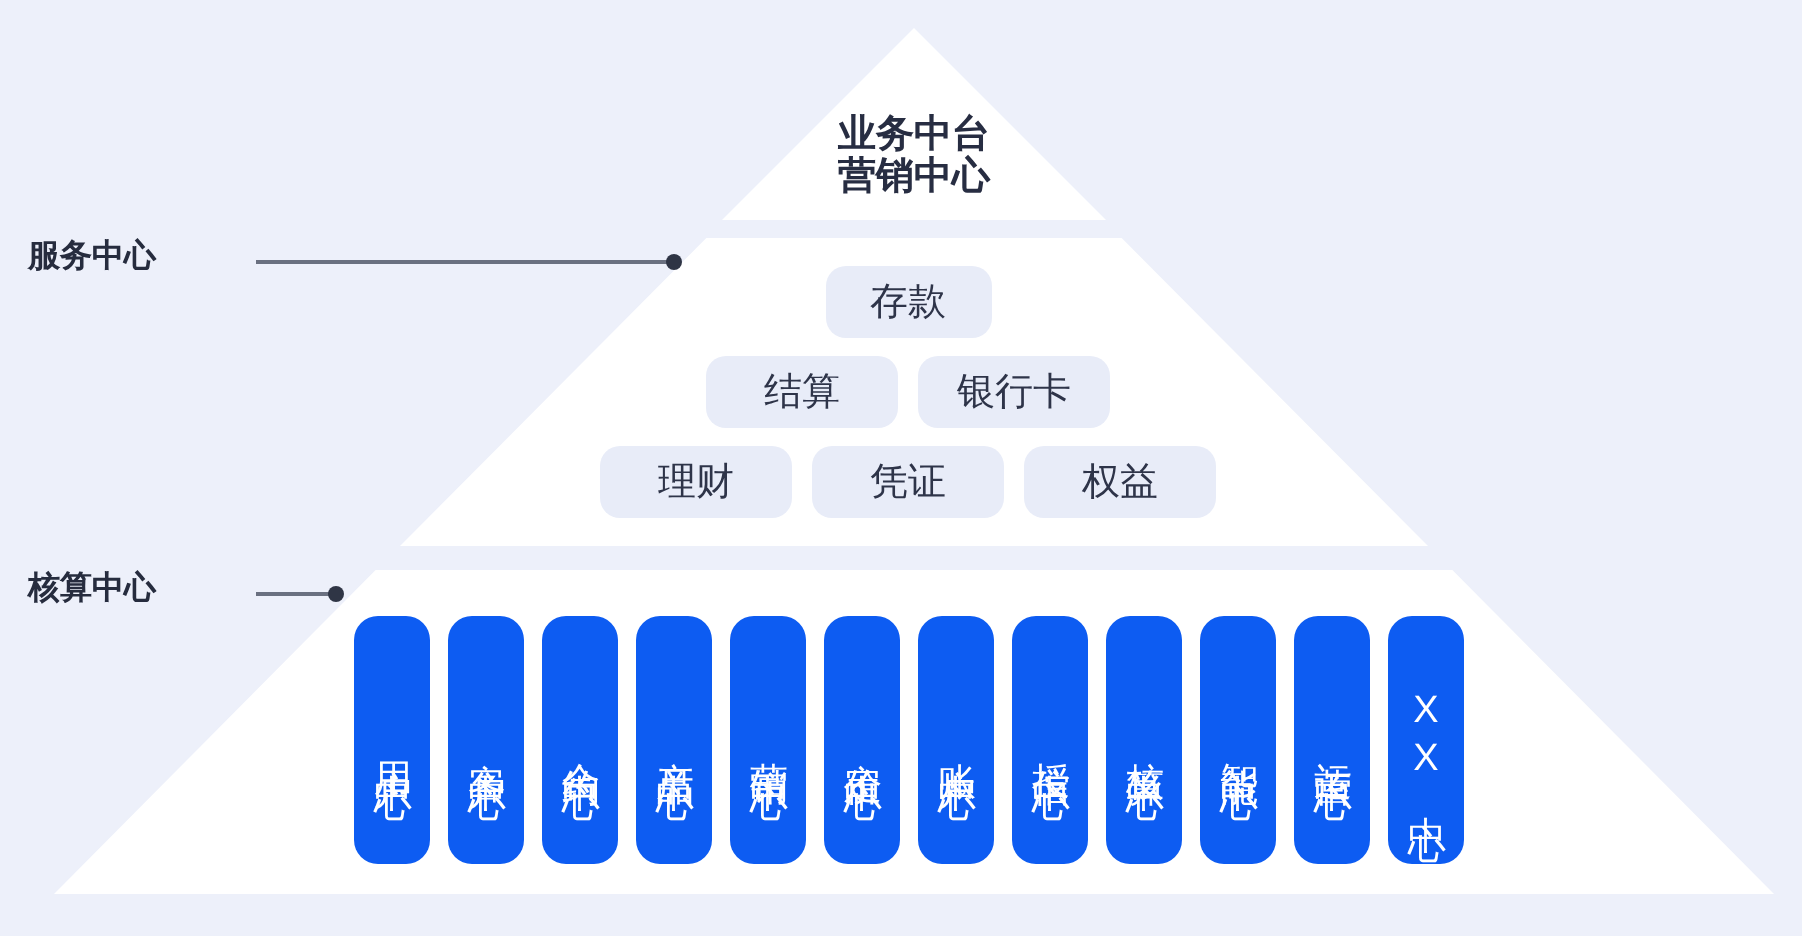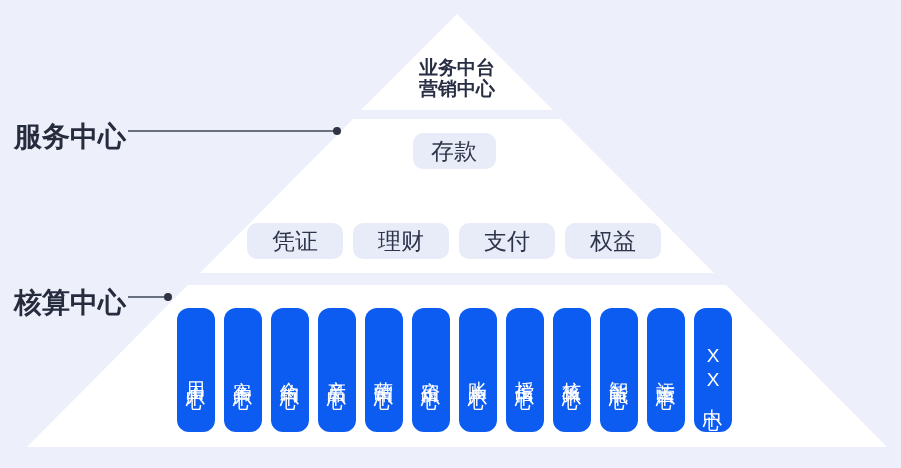--- a/index.html
+++ b/index.html
@@ -51,21 +51,21 @@
     position:absolute;left:7px;right:0;
     display:flex;justify-content:center;gap:10px;
   }
   .srow-1{top:133px;}
   .srow-2{top:178px;}
   .srow-3{top:223px;}
   .pill{
     display:inline-flex;align-items:center;justify-content:center;
     height:36px;min-width:96px;padding:0 14px;
     background:var(--pill-bg);border-radius:10px;
-    color:#2e3449;font-size:23px;font-weight:500;
+    color:#2e3449;font-size:19px;font-weight:500;
     white-space:nowrap;
   }
   .srow-1 .pill{min-width:83px;}
 
   
   .centers{
     position:absolute;top:308px;left:7px;right:0;
     display:flex;justify-content:center;gap:9px;
   }
   .center-pill{
@@ -73,21 +73,21 @@
     width:38px;height:124px;border-radius:12px;
     background:var(--blue);color:#ffffff;
     writing-mode:vertical-lr;text-orientation:upright;
     font-size:19px;font-weight:500;letter-spacing:3px;
     text-indent:3px;
   }
 
   
   .side-label{
     position:absolute;left:14px;
-    color:#262c3e;font-size:28px;font-weight:bold;white-space:nowrap;
+    color:#262c3e;font-size:16px;font-weight:bold;white-space:nowrap;
   }
   .label-service{top:118px;}
   .label-shared{top:284px;}
   .leader{
     position:absolute;height:2px;background:var(--line);
   }
   .leader-service{left:128px;top:130px;width:206px;}
   .leader-shared{left:128px;top:296px;width:38px;}
   .leader-dot{
     position:absolute;width:8px;height:8px;border-radius:50%;
@@ -115,25 +115,26 @@
   <div class="leader-dot dot-service"></div>
 
   <div class="side-label label-shared">核算中心</div>
   <div class="leader leader-shared"></div>
   <div class="leader-dot dot-shared"></div>
 
   <div class="srow srow-1">
       <span class="pill">存款</span>
     </div>
   <div class="srow srow-2">
+      <span class="pill">结算</span>
+      <span class="pill">银行卡</span>
     </div>
   <div class="srow srow-3">
+      <span class="pill">理财</span>
       <span class="pill">凭证</span>
-      <span class="pill">理财</span>
-      <span class="pill">支付</span>
       <span class="pill">权益</span>
     </div>
 
   <div class="centers">
       <span class="center-pill">用户中心</span>
       <span class="center-pill">客户中心</span>
       <span class="center-pill">合约中心</span>
       <span class="center-pill">产品中心</span>
       <span class="center-pill">营销中心</span>
       <span class="center-pill">定价中心</span>

